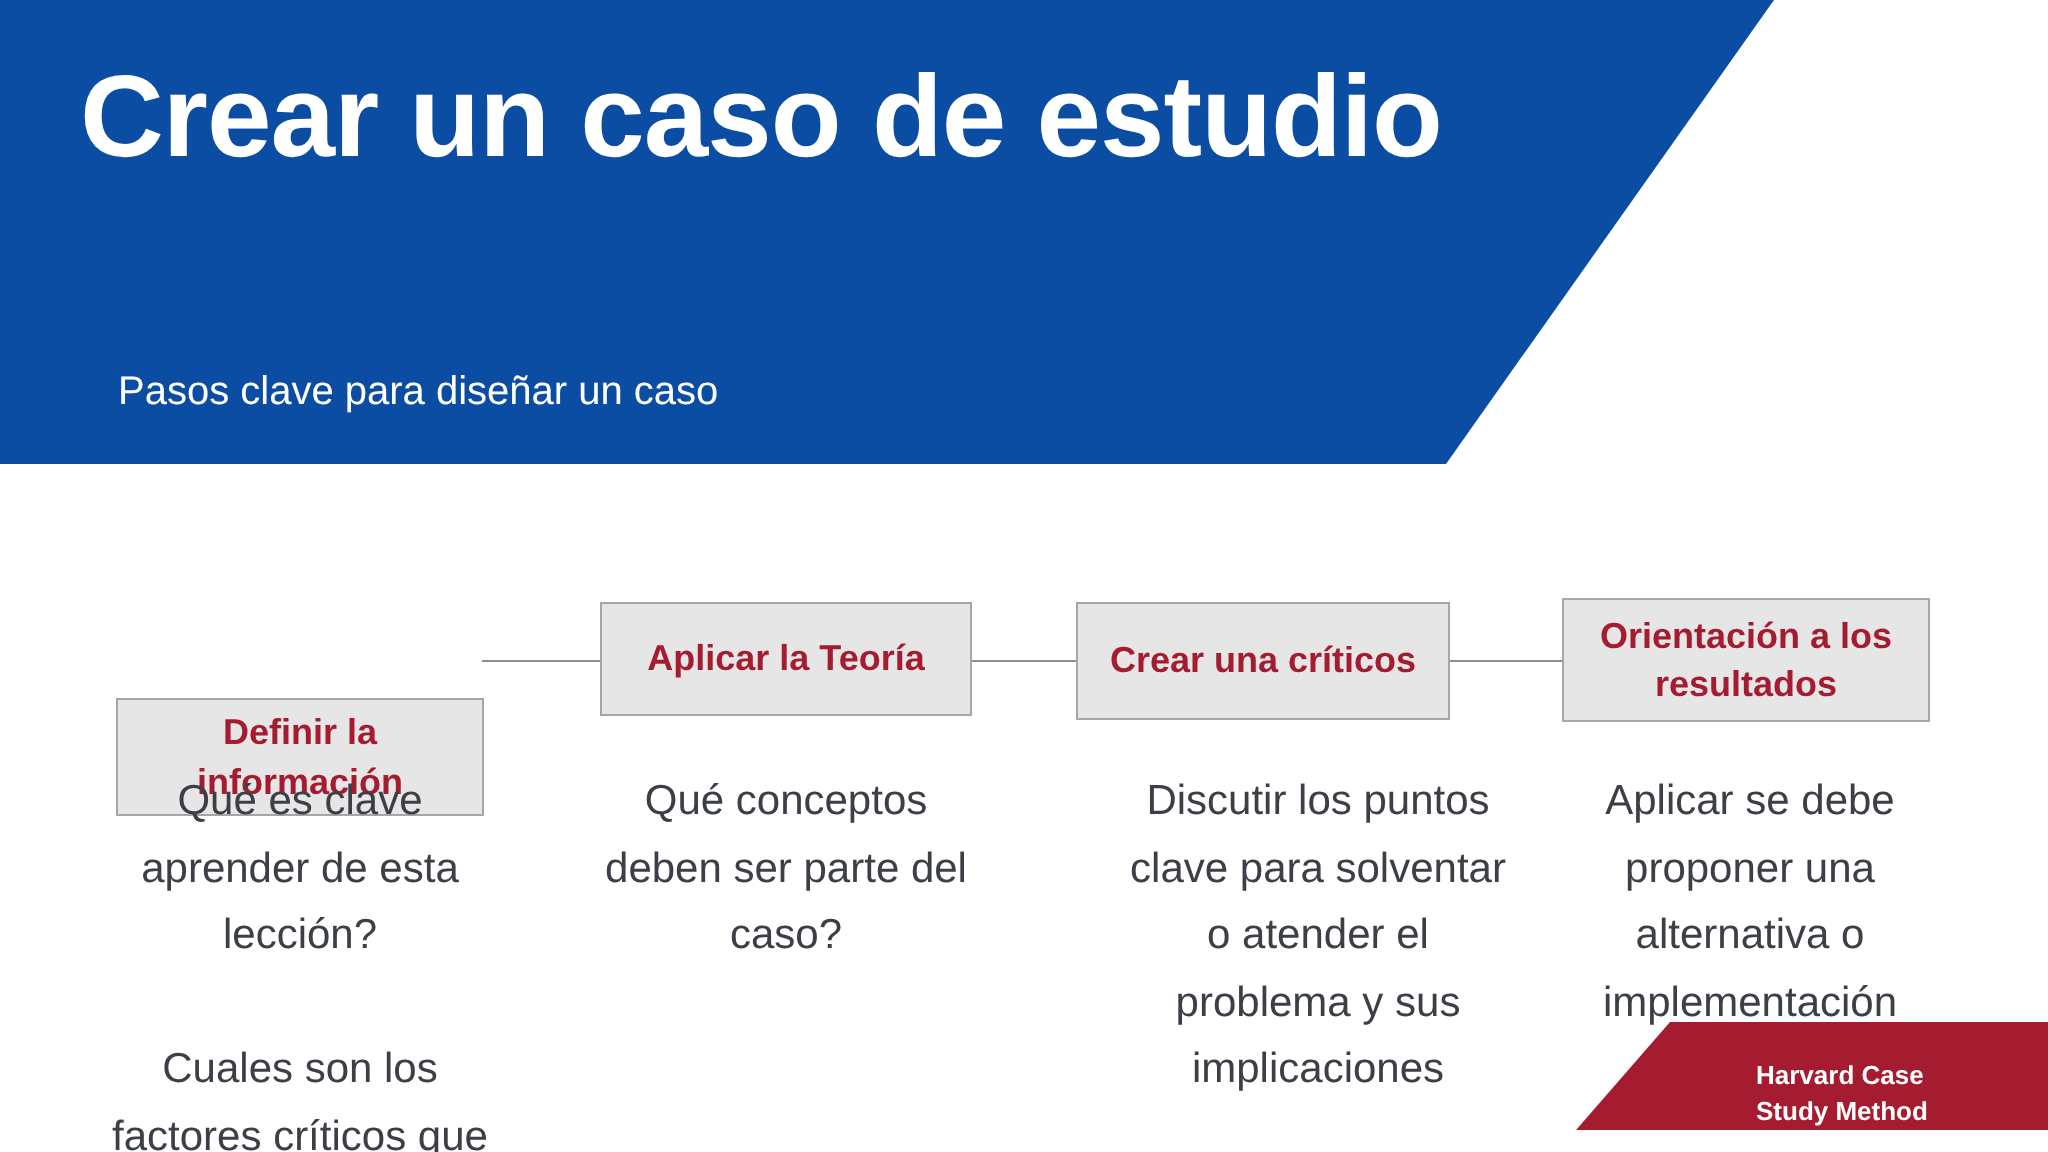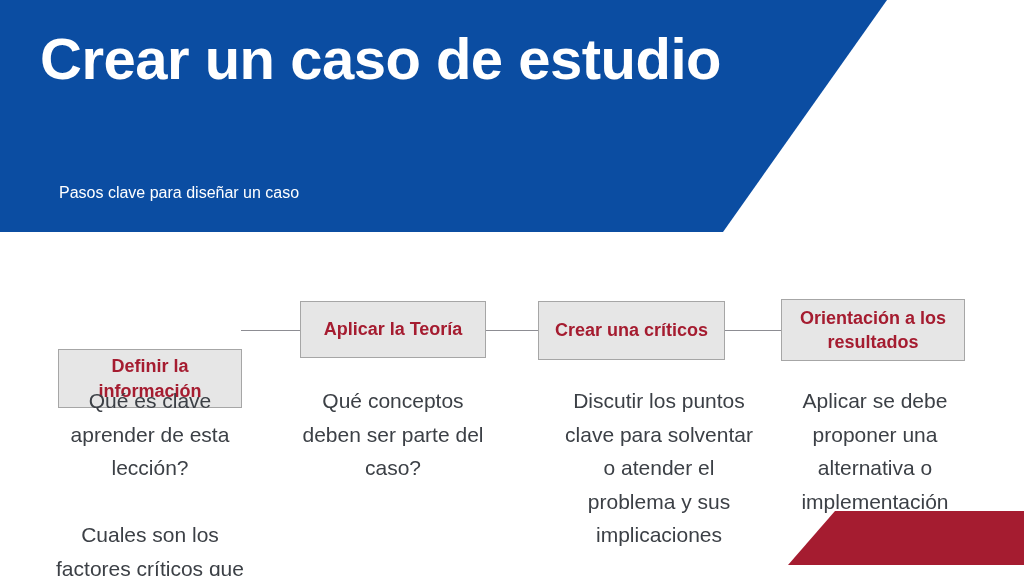--- a/index.html
+++ b/index.html
@@ -42,21 +42,21 @@
     line-height: 1.28;
     font-weight: bold;
     letter-spacing: -0.5px;
     margin: 0;
   }
   .subtitle {
     position: absolute;
     left: 59px;
     top: 183px;
     color: #ffffff;
-    font-size: 16px;
+    font-size: 20px;
     line-height: 1.3;
     font-weight: normal;
     margin: 0;
   }
 
   
   .flow {
     position: absolute;
     left: 0;
     top: 0;
@@ -178,14 +178,16 @@
     <div class="step">
       <div class="step-box step4-box">
         <span class="step-title">Orientación a los resultados</span>
       </div>
       <div class="step-caption step4-caption">Aplicar se debe proponer una alternativa o implementación medible.</div>
     </div>
 
   </div>
 
   <div class="footer-badge"></div>
+  <div class="footer-text">Harvard Case
+Study Method</div>
 
 </div>
 
 </body></html>

